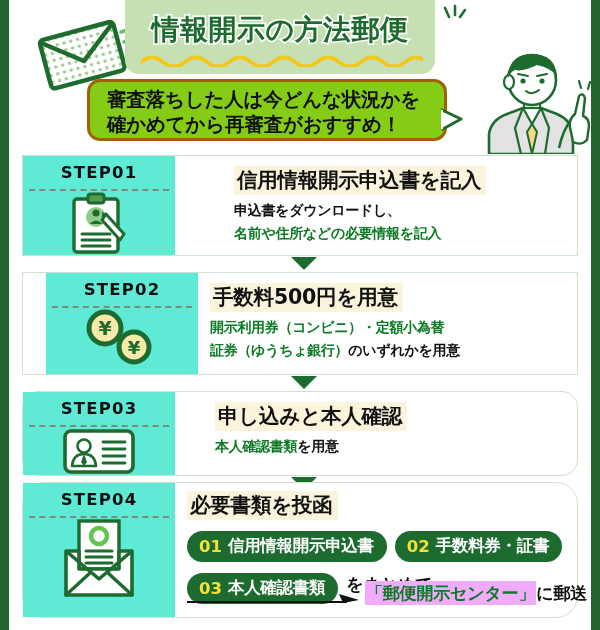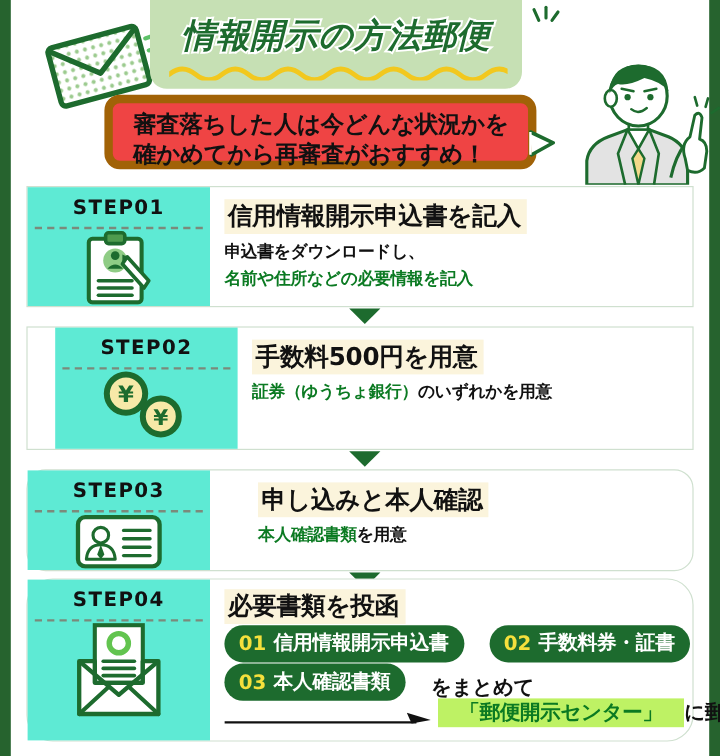--- a/index.html
+++ b/index.html
@@ -51,21 +51,20 @@
     left: 116px; top: 11px;
     width: 310px;
     text-align: center;
     font-size: 28px;
     font-weight: bold;
     letter-spacing: 0.5px;
     color: #1d6b2e;
     -webkit-text-stroke: 3.2px #ffffff;
     paint-order: stroke fill;
     white-space: nowrap;
-    font-style: italic;
   }
   .title-sub { color: #1d6b2e; }
 
   
   .wave {
     position: absolute;
     left: 132px; top: 52px;
     width: 282px; height: 14px;
   }
 
@@ -81,23 +80,23 @@
     position: absolute;
     left: 20px; top: 14px;
     width: 108px; height: 80px;
   }
 
   
   .bubble {
     position: absolute;
     left: 78px; top: 79px;
     width: 360px; height: 62px;
-    border: 7px solid #a16207;
+    border: 3px solid #a16207;
     border-radius: 13px;
-    background: #ef4444;
+    background: #84cc16;
   }
   .bubble-text {
     position: absolute;
     left: 17px; top: 6px;
     width: 330px;
     font-size: 19.5px;
     font-weight: bold;
     line-height: 24.5px;
     color: #111111;
     letter-spacing: -0.2px;
@@ -179,44 +178,44 @@
   }
   .g { color: #0b7a22; text-align: center; }
   .k { color: #111111; }
 
   
   #step1 { top: 155px; height: 101px; }
   #step2 { top: 272px; height: 103px; padding-left: 23px; }
   #step3 { top: 391px; height: 85px; border-radius: 16px; }
   #step4 { top: 482px; height: 136px; border-radius: 22px; }
 
-  #step1 .step-body { padding-top: 10px; }
+  #step1 .step-body { padding-top: 10px; margin-left: 47px; }
   #step2 .step-body { padding-top: 10px; }
   #step3 .step-body { padding-top: 10px; padding-left: 40px; }
   #step4 .step-body { padding-top: 8px; }
 
   
   .connector {
     position: absolute;
     left: 291px;
     width: 0; height: 0;
     border-left: 13px solid transparent;
     border-right: 13px solid transparent;
     border-top: 13px solid #1d6b2e;
   }
   #conn1 { top: 257px; }
   #conn2 { top: 376px; }
   #conn3 { top: 477px; }
 
   
   .badges-row {
-    margin-top: 1px;
+    margin-top: 11px;
     display: flex;
-    align-items: flex-end;
-    gap: 21px;
+    align-items: flex-start;
+    gap: 8px;
   }
   .badge {
     display: inline-flex;
     align-items: center;
     gap: 6px;
     background: #1d6b2e;
     color: #ffffff;
     border-radius: 16px;
     padding: 4px 13px 5px 12px;
     font-size: 16.5px;
@@ -249,23 +248,23 @@
   }
   .send-text {
     position: absolute;
     left: 178px; top: 0px;
     font-size: 17px;
     font-weight: bold;
     letter-spacing: -0.2px;
     white-space: nowrap;
   }
   .send-hl {
-    background: #bef264;
+    background: #f0abfc;
     color: #0b7a22;
-    padding: 2px 18px;
+    padding: 2px 1px;
   }
 </style>
 </head>
 <body>
 
 <div id="page">
 
   <div class="rail rail-left"></div>
   <div class="rail rail-right"></div>
 
@@ -399,20 +398,21 @@
           <circle cx="26" cy="19" r="16" fill="#f7e9a8" stroke="#1d6b2e" stroke-width="5"></circle>
           <text x="26" y="26" font-size="19" font-weight="bold" fill="#1d6b2e" text-anchor="middle" font-family="'DejaVu Sans',sans-serif">¥</text>
           <circle cx="55" cy="38" r="15" fill="#f7e9a8" stroke="#1d6b2e" stroke-width="5"></circle>
           <text x="55" y="45" font-size="18" font-weight="bold" fill="#1d6b2e" text-anchor="middle" font-family="'DejaVu Sans',sans-serif">¥</text>
         </svg>
       </div>
     </div>
     <div class="step-body">
       <div class="step-title">手数料500円を用意</div>
       <div class="step-lines">
+        <div><span class="g">開示利用券（コンビニ）・定額小為替</span></div>
         <div><span class="g">証券（ゆうちょ銀行）</span><span class="k">のいずれかを用意</span></div>
       </div>
     </div>
   </div>
   <div class="connector" id="conn2"></div>
 
   <div class="step" id="step3">
     <div class="step-left">
       <div class="step-label">STEP03</div>
       <div class="step-dash"></div>

